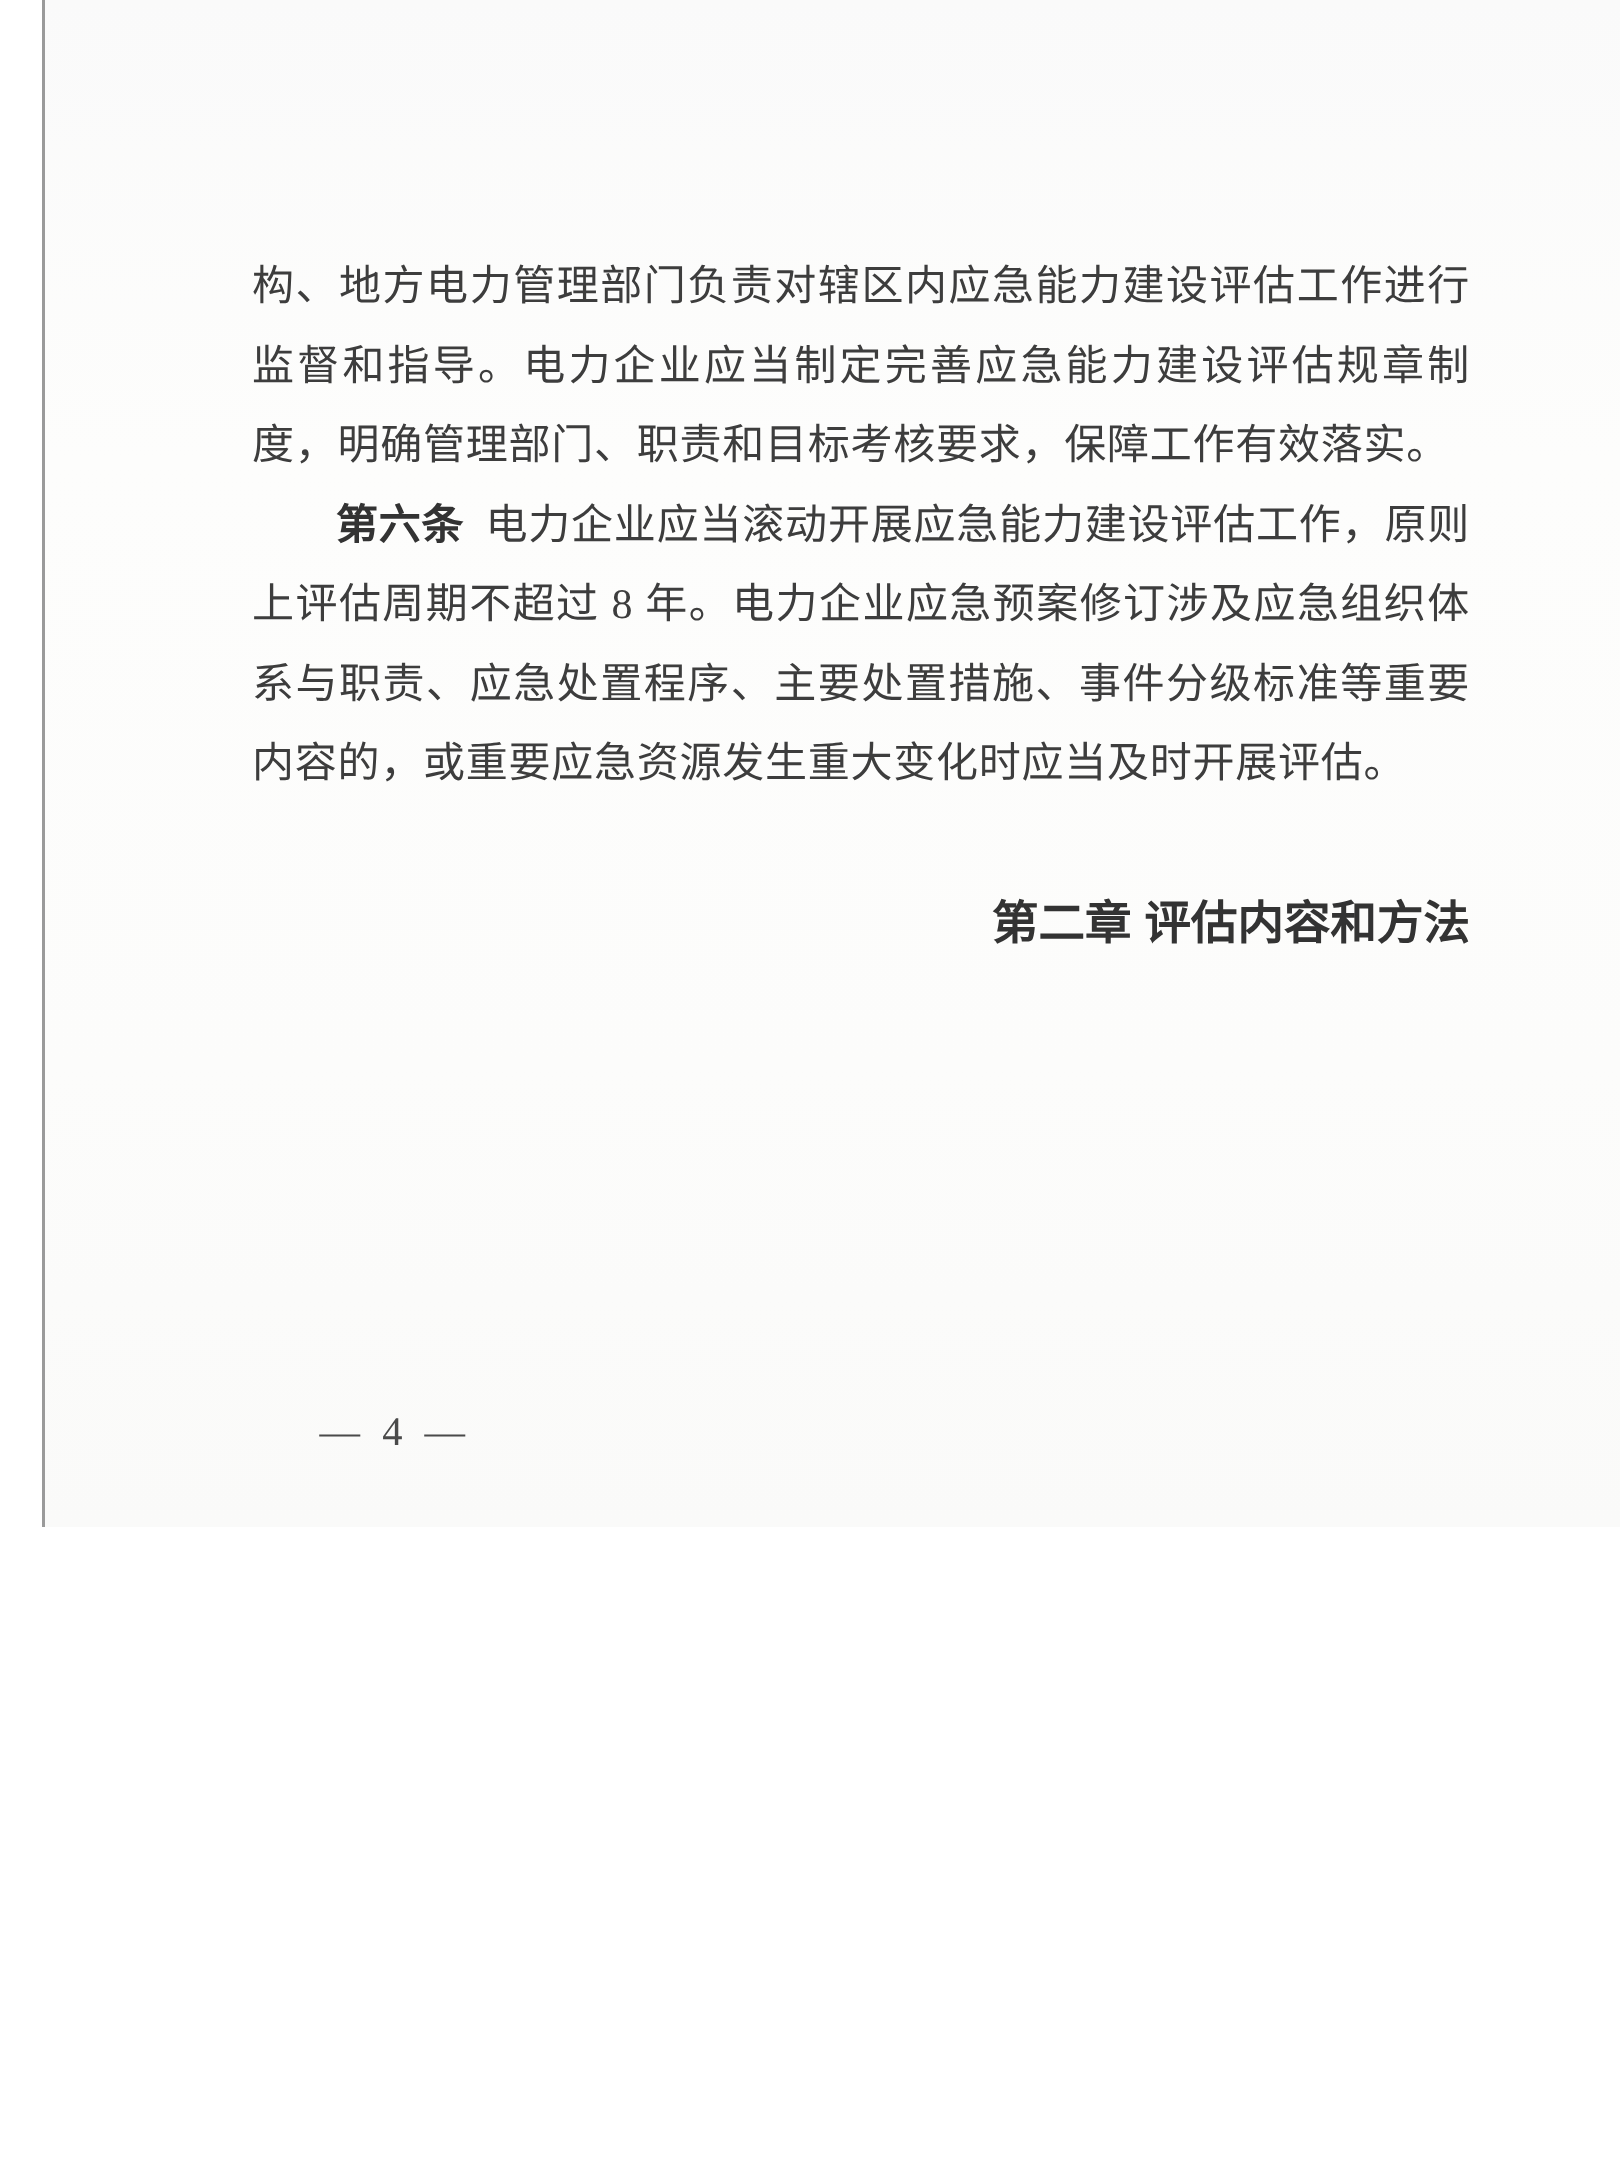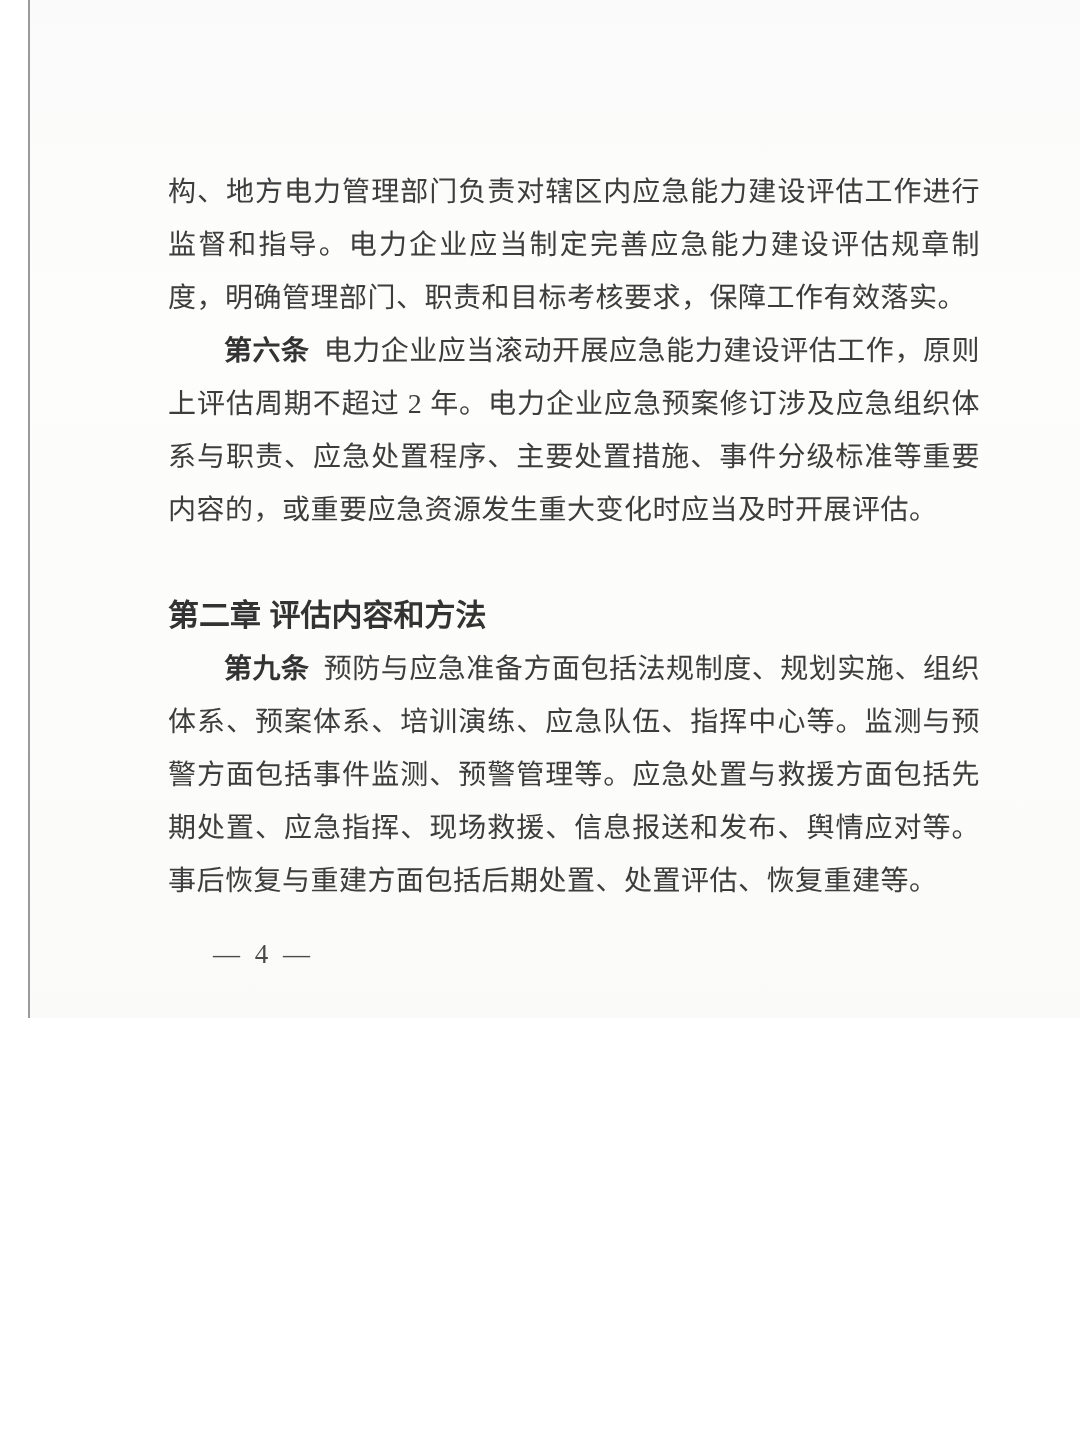--- a/index.html
+++ b/index.html
@@ -55,21 +55,21 @@
     color: #333;
     margin-right: 14px;
     font-family: Liberation Serif, serif;
   }
   .chapter {
     margin: 53px 0 0 0;
     padding: 0;
     font-size: 31px;
     line-height: 53px;
     font-weight: bold;
-    text-align: left;
+    text-align: right;
     color: #333;
     font-family: "Liberation Sans", "DejaVu Sans", sans-serif;
   }
   .footer {
     position: absolute;
     left: 185px;
     bottom: 48px;
     font-size: 27px;
     line-height: 32px;
     letter-spacing: 4px;
@@ -81,29 +81,26 @@
 
 <div class="page">
 
   <div class="scan-edge"></div>
 
   <div class="text-block">
 
     <p class="para no-indent">构、地方电力管理部门负责对辖区内应急能力建设评估工作进行监督和指导。电力企业应当制定完善应急能力建设评估规章制度，明确管理部门、职责和目标考核要求，保障工作有效落实。</p>
 
     <p class="para">
-      <span class="article-label">第六条</span><span>电力企业应当滚动开展应急能力建设评估工作，原则上评估周期不超过 2 年。电力企业应急预案修订涉及应急组织体系与职责、应急处置程序、主要处置措施、事件分级标准等重要内容的，或重要应急资源发生重大变化时应当及时开展评估。</span>
+      <span class="article-label">第六条</span><span>电力企业应当滚动开展应急能力建设评估工作，原则上评估周期不超过 8 年。电力企业应急预案修订涉及应急组织体系与职责、应急处置程序、主要处置措施、事件分级标准等重要内容的，或重要应急资源发生重大变化时应当及时开展评估。</span>
     </p>
 
     <h2 class="chapter">第二章 评估内容和方法</h2>
 
 
 
-    <p class="para">
-      <span class="article-label">第九条</span><span>预防与应急准备方面包括法规制度、规划实施、组织体系、预案体系、培训演练、应急队伍、指挥中心等。监测与预警方面包括事件监测、预警管理等。应急处置与救援方面包括先期处置、应急指挥、现场救援、信息报送和发布、舆情应对等。事后恢复与重建方面包括后期处置、处置评估、恢复重建等。</span>
-    </p>
 
 
   </div>
 
   <div class="footer">— 4 —</div>
 
 </div>
 
 </body></html>

